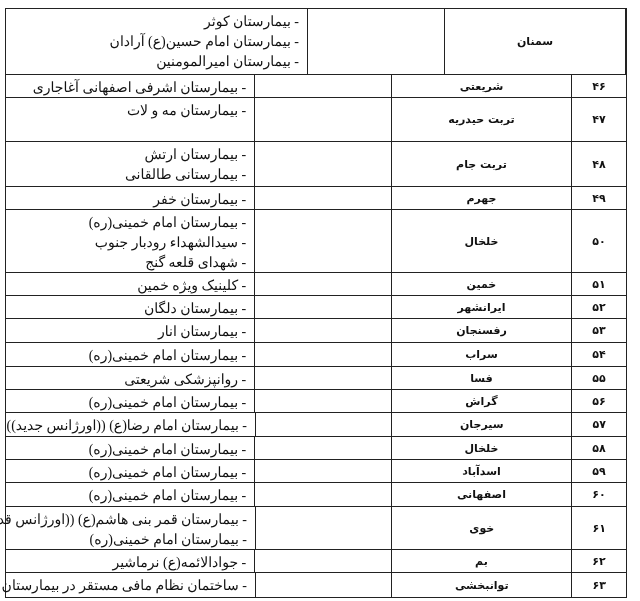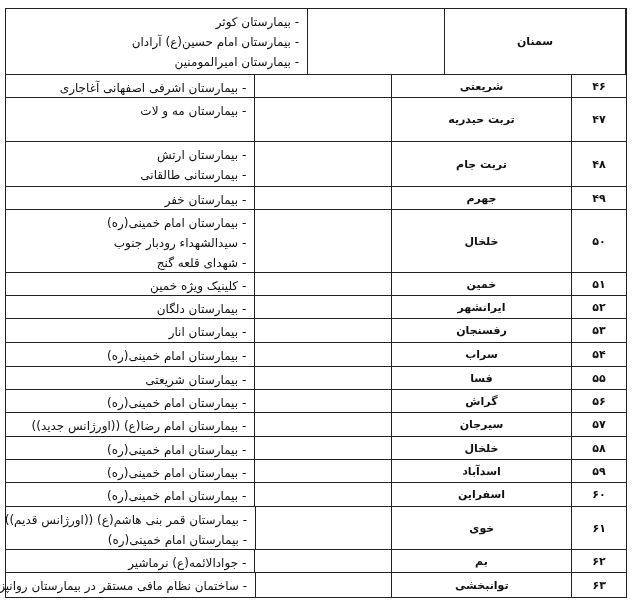--- a/index.html
+++ b/index.html
@@ -8,21 +8,21 @@
   .tbl { position: absolute; left: 5px; top: 8px; width: 622px;
          border: 1.5px solid #222; box-sizing: border-box; }
   .row { display: flex; flex-direction: row-reverse; border-bottom: 1.5px solid #222; box-sizing: border-box; }
   .row:last-child { border-bottom: none; }
   .cell { box-sizing: border-box; display: flex; align-items: center; justify-content: center; }
   .c-num { width: 54px; font-size: 11px; font-weight: bold; }
   .c-city { width: 181px; border-right: 1.5px solid #222; font-size: 11px; font-weight: bold; }
   .c-empty { width: 137px; border-right: 1.5px solid #222; }
   .c-hosp { width: 250px; border-right: 1.5px solid #222; flex-direction: column;
             align-items: flex-end; justify-content: flex-start; padding: 3px 8px 3px 4px; }
-  .hline { direction: rtl; font-size: 12px; line-height: 20px; text-align: right; white-space: nowrap; }
+  .hline { direction: rtl; font-size: 14px; line-height: 20px; text-align: right; white-space: nowrap; font-family: Liberation Serif, serif; }
 </style>
 </head>
 <body>
 
 <div class="tbl" id="tbl">
     <div class="row" style="height: 66px;">
       <div class="cell c-city">سمنان</div>
       <div class="cell c-empty"></div>
       <div class="cell c-hosp">
         <div class="hline">- بیمارستان کوثر</div>
@@ -103,21 +103,21 @@
       <div class="cell c-empty"></div>
       <div class="cell c-hosp">
         <div class="hline">- بیمارستان امام خمینی(ره)</div>
       </div>
     </div>
     <div class="row" style="height: 23px;">
       <div class="cell c-num">۵۵</div>
       <div class="cell c-city">فسا</div>
       <div class="cell c-empty"></div>
       <div class="cell c-hosp">
-        <div class="hline">- بیمارستان شریعتی</div>
+        <div class="hline">- روانپزشکی شریعتی</div>
       </div>
     </div>
     <div class="row" style="height: 23px;">
       <div class="cell c-num">۵۶</div>
       <div class="cell c-city">گراش</div>
       <div class="cell c-empty"></div>
       <div class="cell c-hosp">
         <div class="hline">- بیمارستان امام خمینی(ره)</div>
       </div>
     </div>
@@ -140,21 +140,21 @@
     <div class="row" style="height: 23px;">
       <div class="cell c-num">۵۹</div>
       <div class="cell c-city">اسدآباد</div>
       <div class="cell c-empty"></div>
       <div class="cell c-hosp">
         <div class="hline">- بیمارستان امام خمینی(ره)</div>
       </div>
     </div>
     <div class="row" style="height: 24px;">
       <div class="cell c-num">۶۰</div>
-      <div class="cell c-city">اسفراین</div>
+      <div class="cell c-city">اصفهانی</div>
       <div class="cell c-empty"></div>
       <div class="cell c-hosp">
         <div class="hline">- بیمارستان امام خمینی(ره)</div>
       </div>
     </div>
     <div class="row" style="height: 43px;">
       <div class="cell c-num">۶۱</div>
       <div class="cell c-city">خوی</div>
       <div class="cell c-empty"></div>
       <div class="cell c-hosp">

